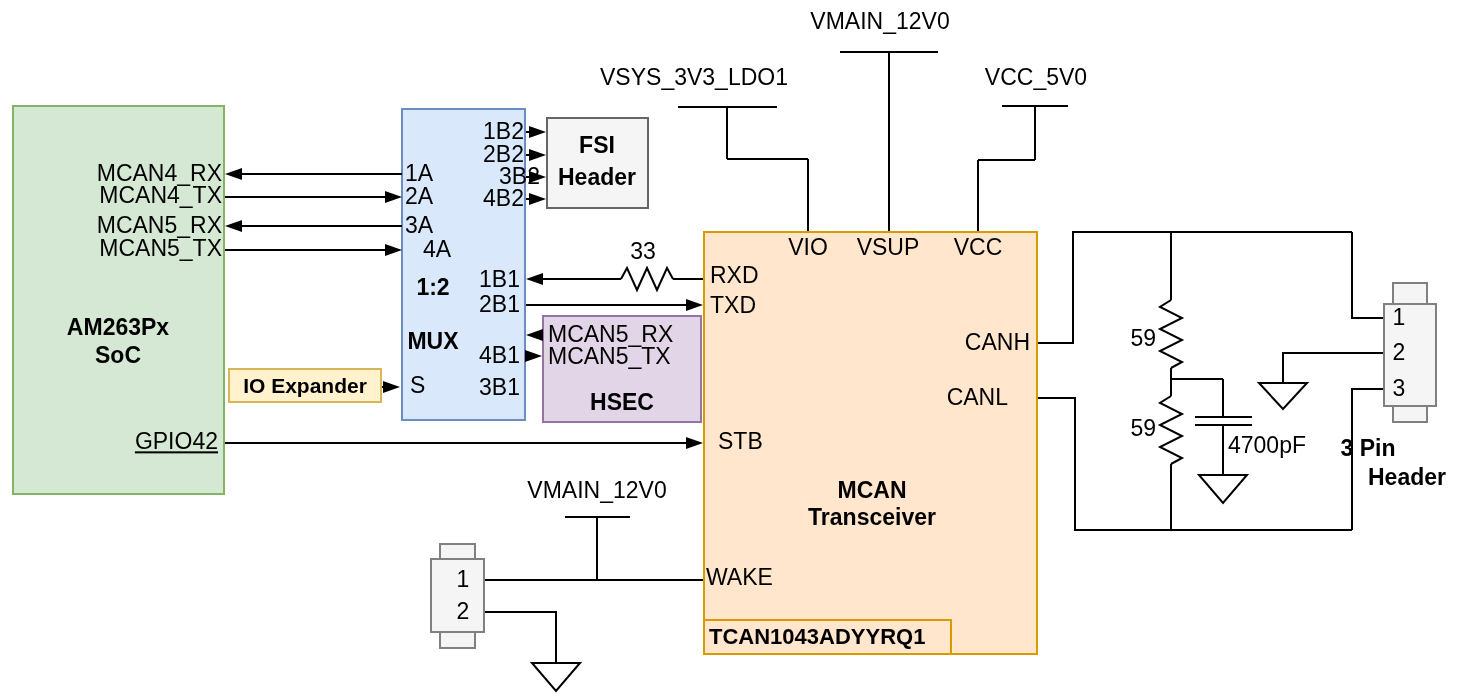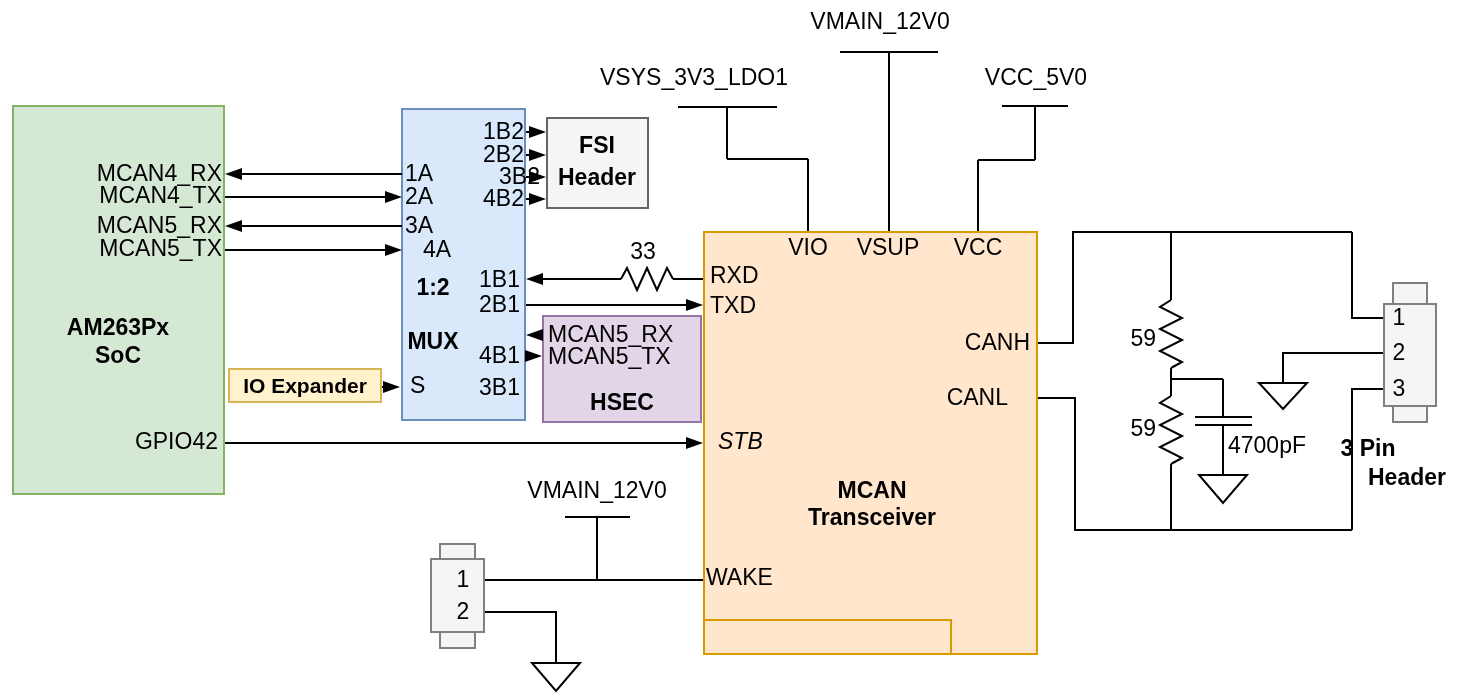--- a/index.html
+++ b/index.html
@@ -106,21 +106,21 @@
       <polygon points="542,356 525,350 525,362"></polygon>
       <polygon points="400,387 383,381 383,393"></polygon>
       <polygon points="703,443 686,437 686,449"></polygon>
     </g>
   </svg>
 
   <div class="lbl r" style="left:222px;top:174px;">MCAN4_RX</div>
   <div class="lbl r" style="left:222px;top:196px;">MCAN4_TX</div>
   <div class="lbl r" style="left:222px;top:226px;">MCAN5_RX</div>
   <div class="lbl r" style="left:222px;top:249px;">MCAN5_TX</div>
-  <div class="lbl r" style="left:218px;top:442px;">GPIO42</div>
+  <div class="lbl r" style="left:218px;top:442px;text-decoration:underline;">GPIO42</div>
   <div class="lbl c b" style="left:118px;top:328px;">AM263Px</div>
   <div class="lbl c b" style="left:118px;top:356px;">SoC</div>
 
   <div class="lbl" style="left:405px;top:174px;">1A</div>
   <div class="lbl" style="left:405px;top:197px;">2A</div>
   <div class="lbl" style="left:405px;top:226px;">3A</div>
   <div class="lbl" style="left:405px;top:250px;margin-left:18px;">4A</div>
   <div class="lbl" style="left:410px;top:386px;">S</div>
   <div class="lbl r" style="left:524px;top:132px;">1B2</div>
   <div class="lbl r" style="left:524px;top:155px;">2B2</div>
@@ -145,26 +145,27 @@
   <div class="lbl c" style="left:643px;top:252px;">33</div>
   <div class="lbl r" style="left:1156px;top:339px;">59</div>
   <div class="lbl r" style="left:1156px;top:429px;">59</div>
   <div class="lbl" style="left:1228px;top:446px;">4700pF</div>
 
   <div class="lbl c" style="left:808px;top:248px;">VIO</div>
   <div class="lbl c" style="left:888px;top:248px;">VSUP</div>
   <div class="lbl c" style="left:978px;top:248px;">VCC</div>
   <div class="lbl" style="left:710px;top:276px;">RXD</div>
   <div class="lbl" style="left:710px;top:306px;">TXD</div>
-  <div class="lbl" style="left:718px;top:442px;font-style:italic;">STB</div>
+  <div class="lbl" style="left:718px;top:442px;">STB</div>
   <div class="lbl" style="left:706px;top:578px;">WAKE</div>
   <div class="lbl r" style="left:1030px;top:343px;">CANH</div>
   <div class="lbl r" style="left:1008px;top:398px;">CANL</div>
   <div class="lbl c b" style="left:872px;top:491px;">MCAN</div>
   <div class="lbl c b" style="left:872px;top:518px;">Transceiver</div>
+  <div class="lbl b part-lbl" style="left:709px;top:637px;">TCAN1043ADYYRQ1</div>
 
   <div class="lbl c" style="left:694px;top:78px;">VSYS_3V3_LDO1</div>
   <div class="lbl c" style="left:880px;top:22px;">VMAIN_12V0</div>
   <div class="lbl c" style="left:1036px;top:78px;">VCC_5V0</div>
   <div class="lbl c" style="left:597px;top:491px;">VMAIN_12V0</div>
 
   <div class="lbl c" style="left:1399px;top:318px;">1</div>
   <div class="lbl c" style="left:1399px;top:353px;">2</div>
   <div class="lbl c" style="left:1399px;top:389px;">3</div>
   <div class="lbl c b" style="left:1368px;top:449px;">3 Pin</div>

